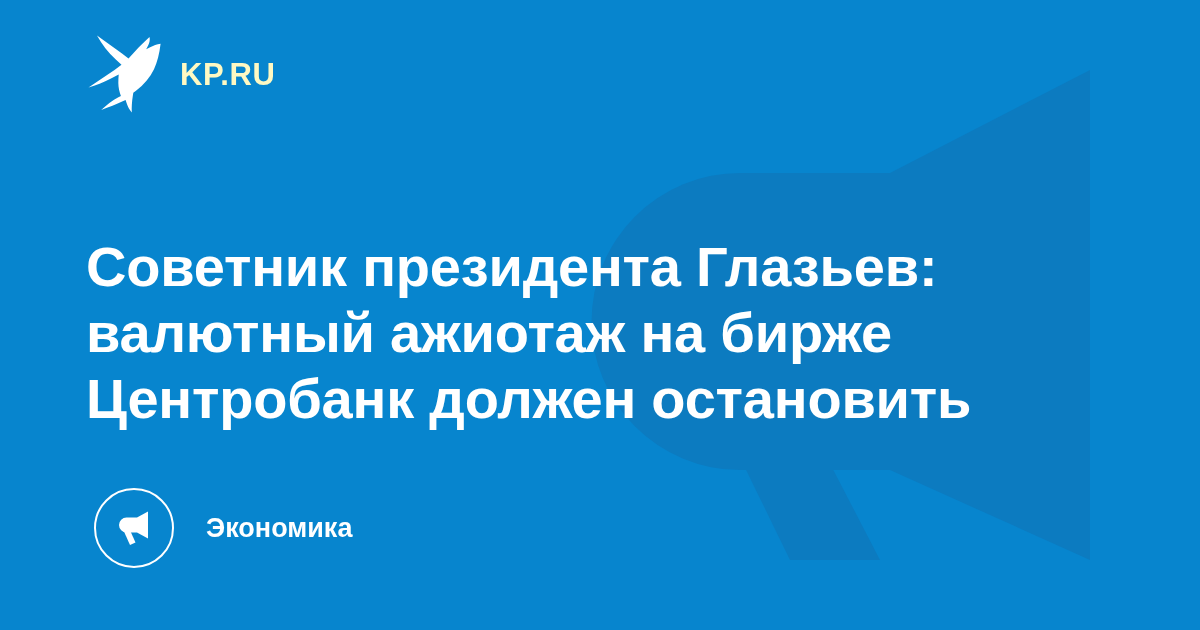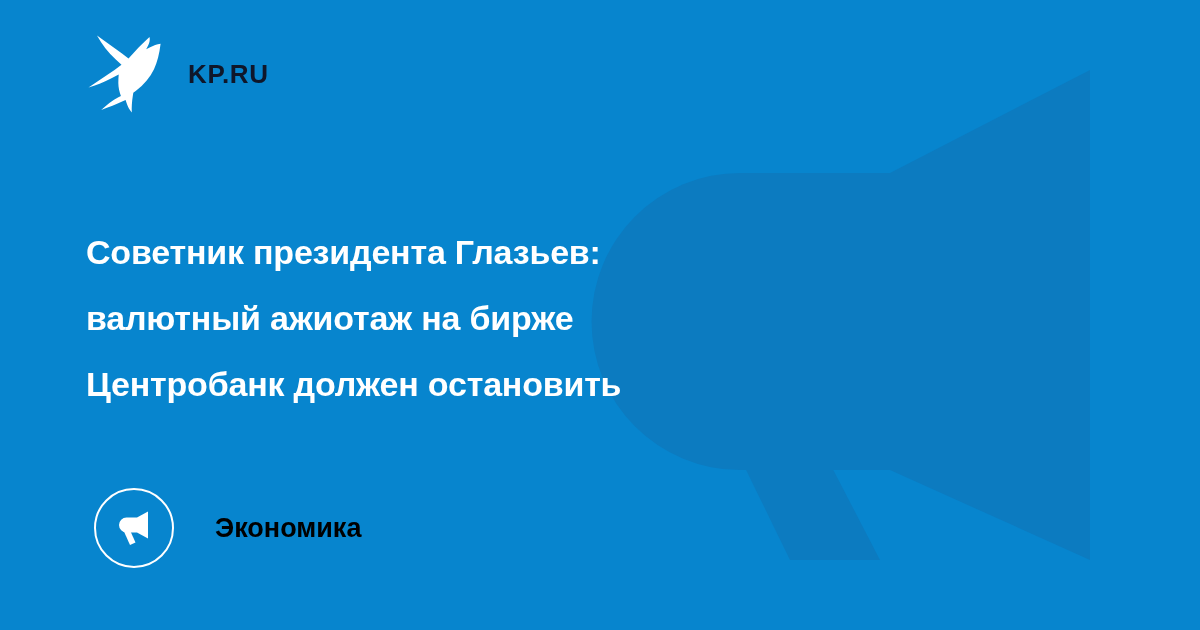--- a/index.html
+++ b/index.html
@@ -36,37 +36,37 @@
     display: flex;
     align-items: center;
     height: 80px;
   }
   #brand-bird {
     width: 74px;
     height: 78px;
     display: block;
   }
   #brand-name {
-    margin-left: 26px;
-    color: #0f172a;
-    font-size: 26px;
+    margin-left: 18px;
+    color: #fef9c3;
+    font-size: 31px;
     font-weight: bold;
     letter-spacing: 0.6px;
     line-height: 1;
     white-space: nowrap;
   }
 
   
   #headline {
     position: absolute;
     left: 86px;
     top: 196px;
     width: 960px;
     color: #ffffff;
-    font-size: 34px;
+    font-size: 56px;
     font-weight: bold;
     line-height: 66px;
     letter-spacing: -0.2px;
   }
   #headline .hl-line {
     display: block;
     white-space: nowrap;
   }
 
   
@@ -87,22 +87,22 @@
     align-items: center;
     justify-content: center;
     flex: 0 0 auto;
   }
   #category-megaphone {
     width: 44px;
     height: 44px;
     display: block;
   }
   #category-label {
-    margin-left: 41px;
-    color: #000000;
+    margin-left: 32px;
+    color: #ffffff;
     font-size: 27px;
     font-weight: bold;
     line-height: 1;
     white-space: nowrap;
   }
 </style>
 </head>
 <body>
 
 <div id="card">

